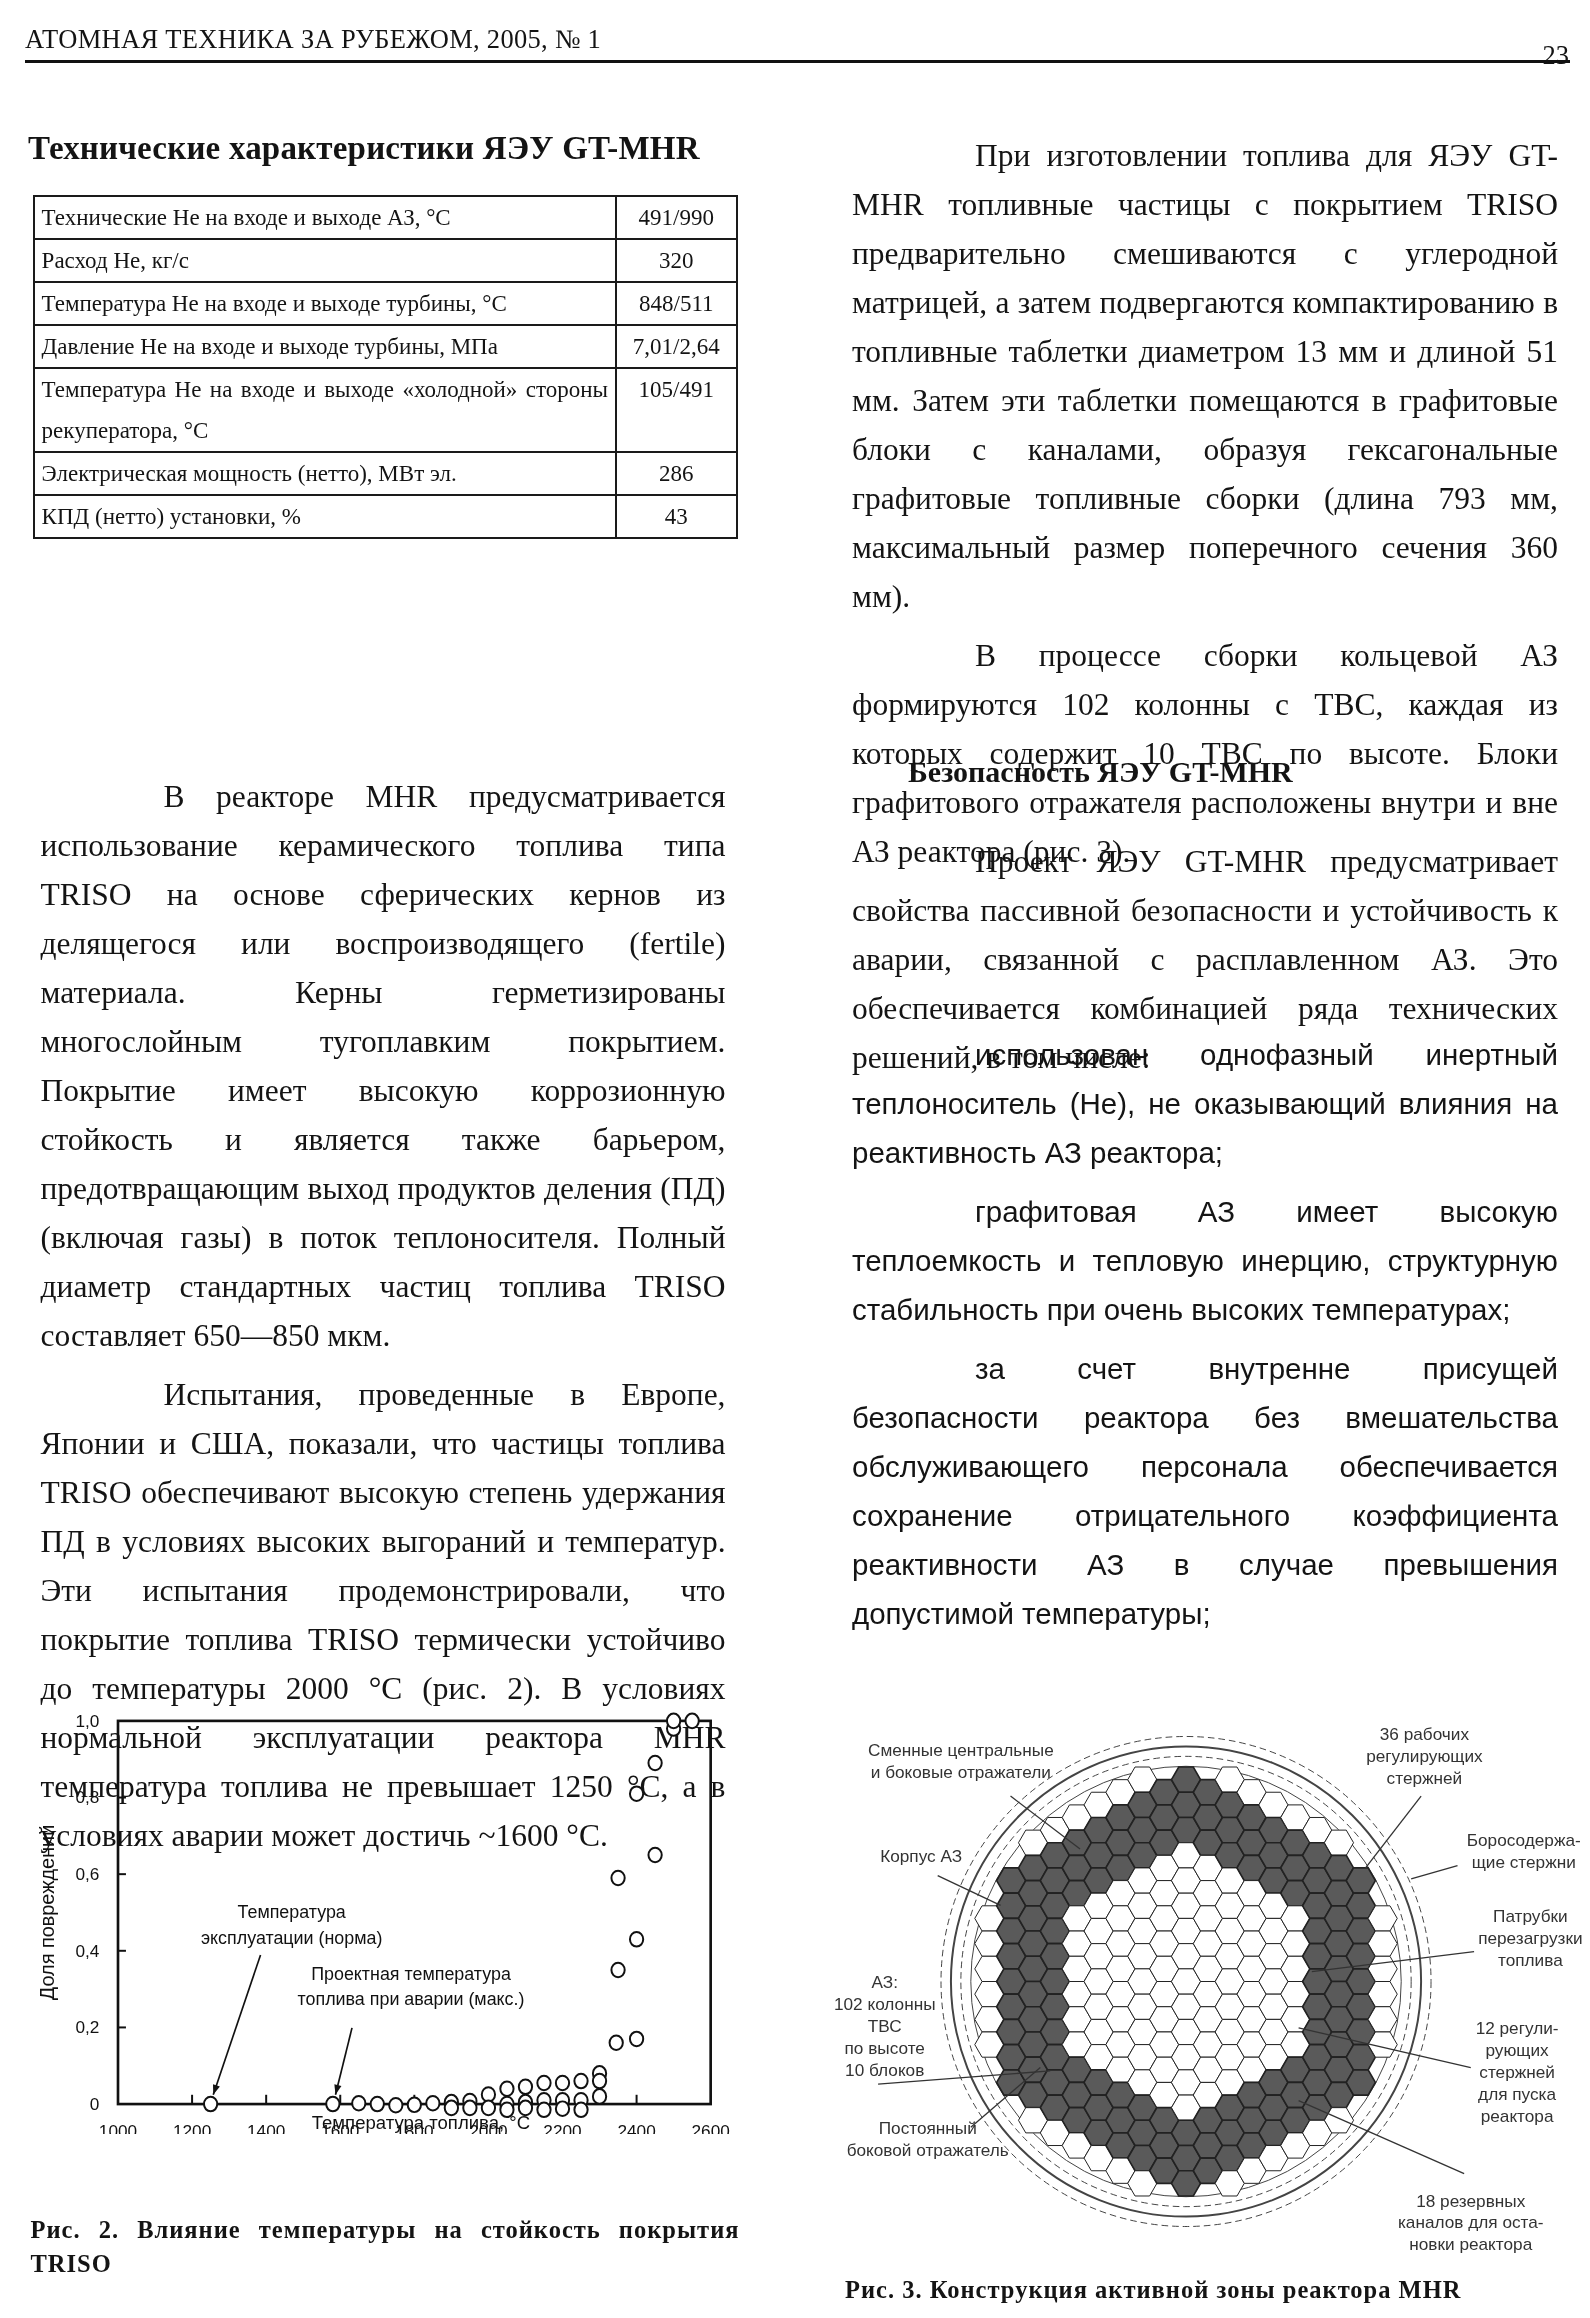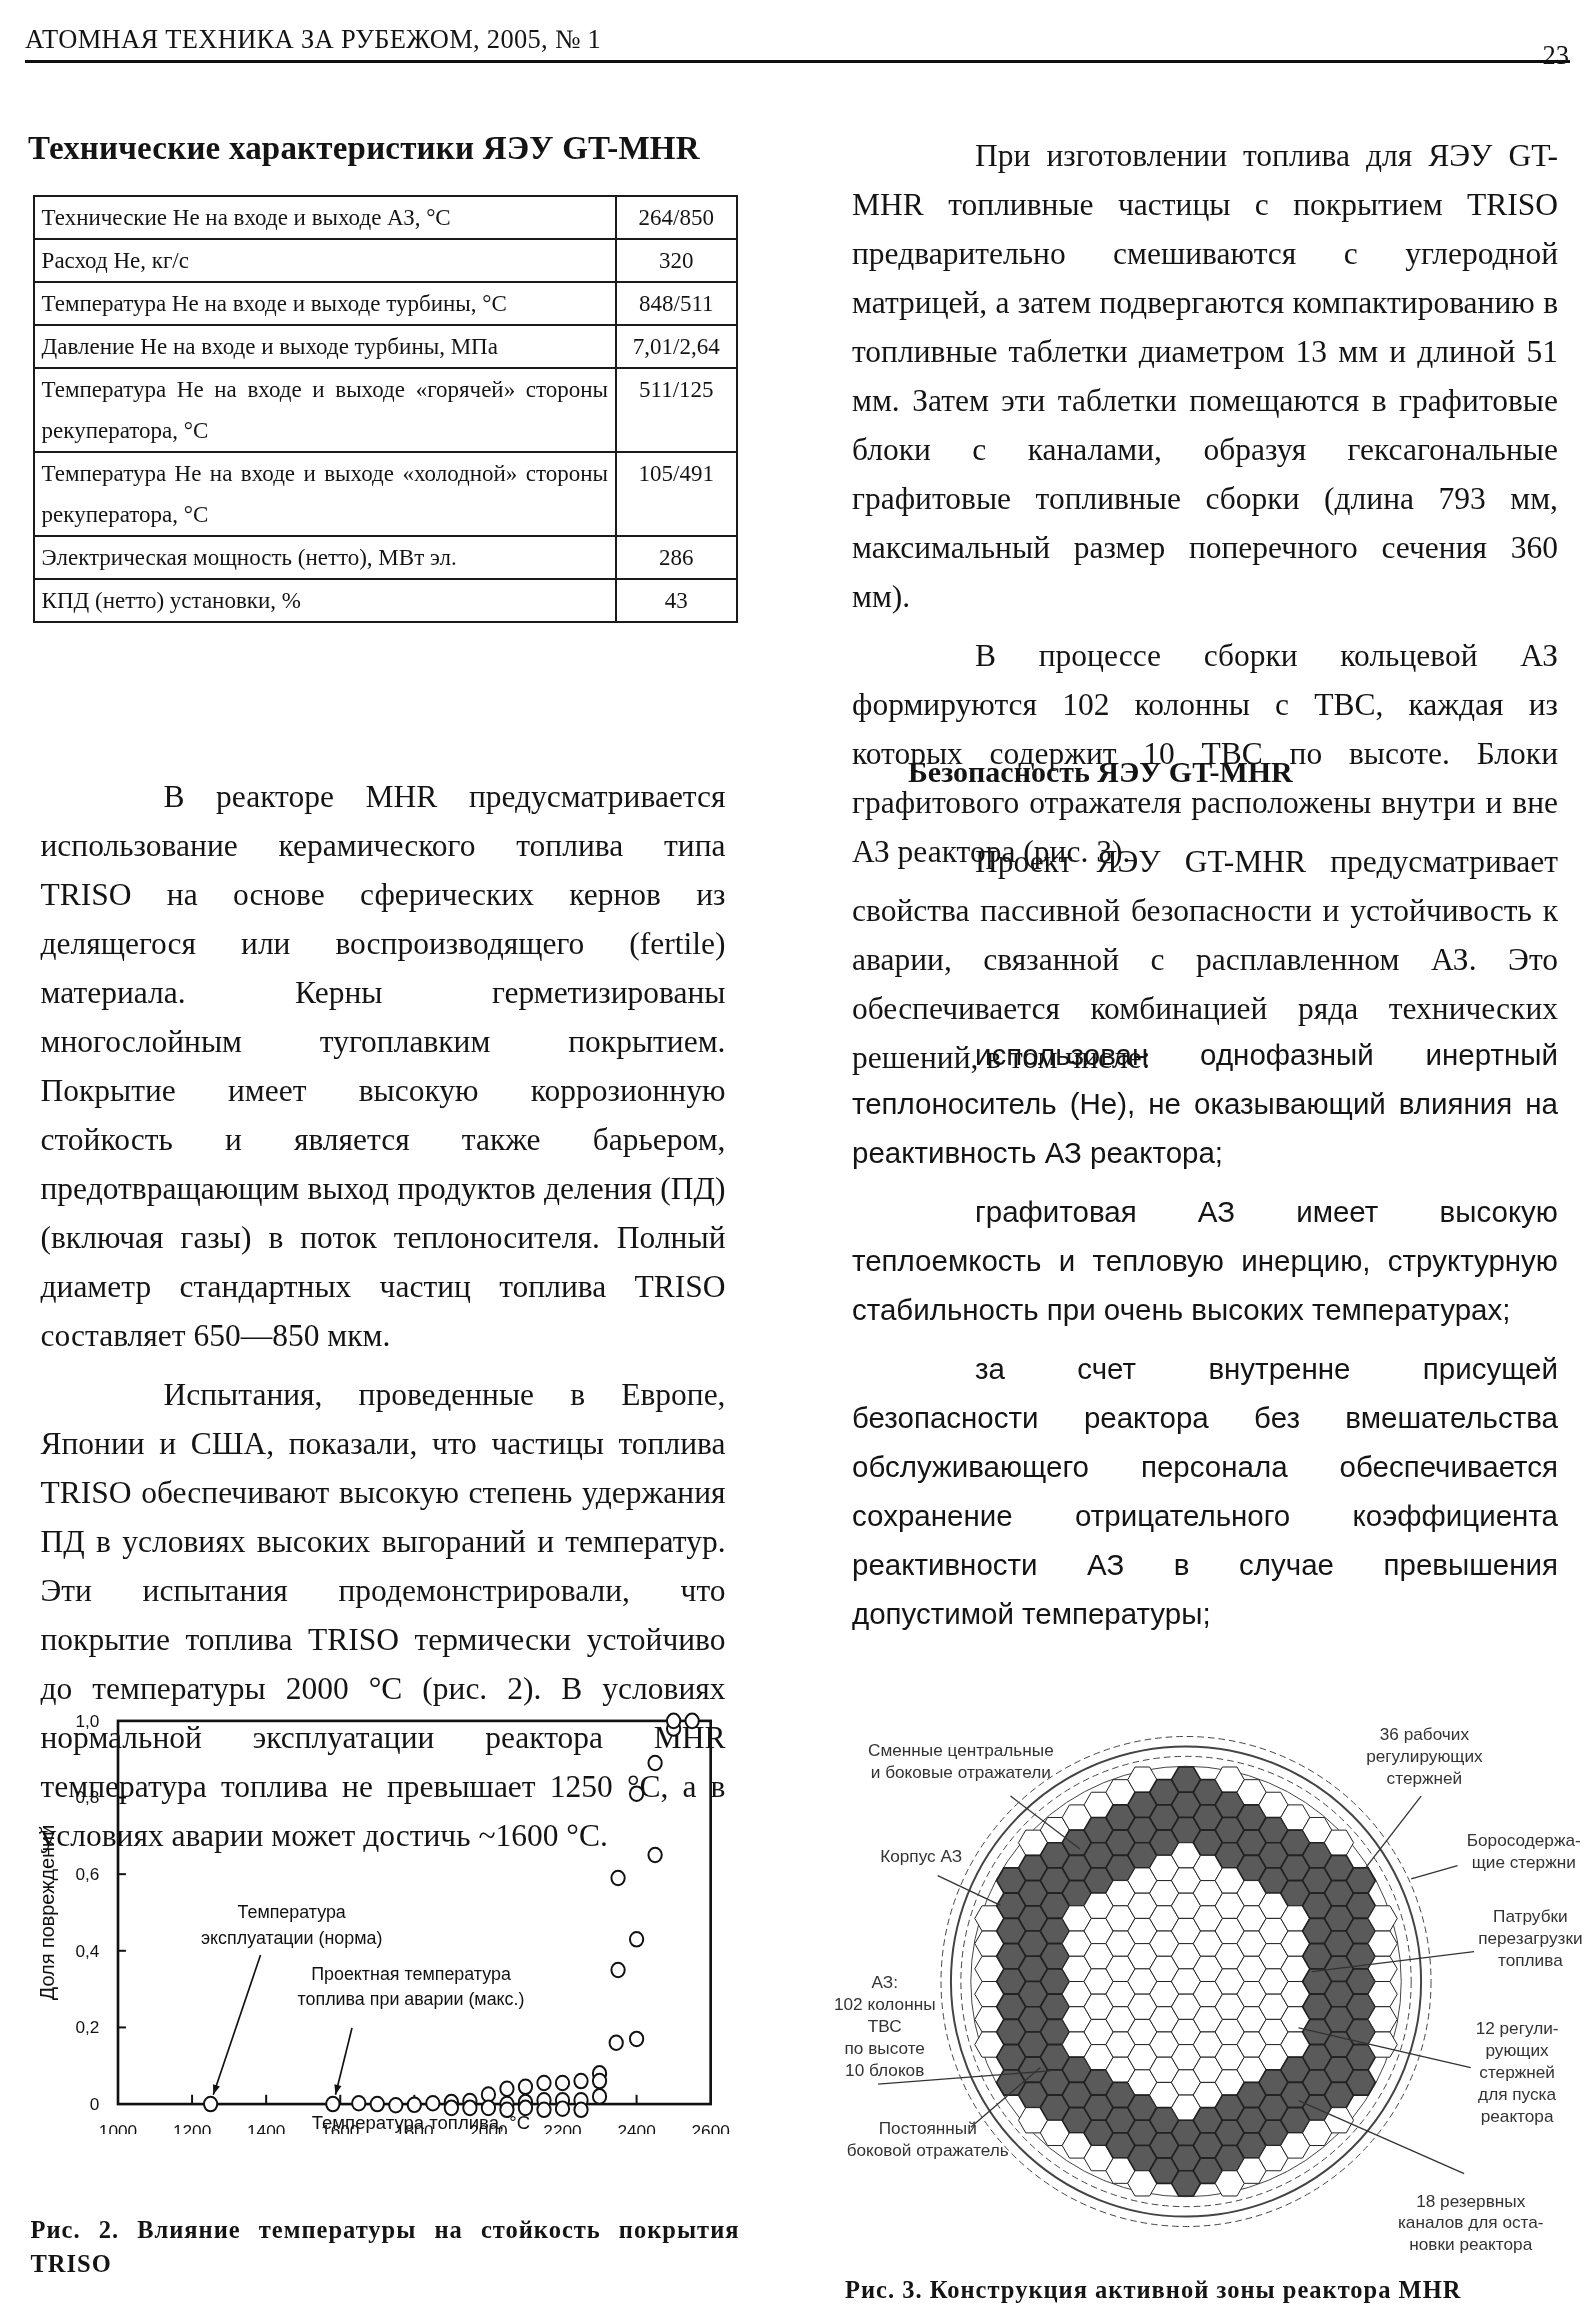--- a/index.html
+++ b/index.html
@@ -52,37 +52,33 @@
   <span class="jt">АТОМНАЯ ТЕХНИКА ЗА РУБЕЖОМ, 2005, № 1</span>
   <span class="pg">23</span>
 </div>
 <div class="abs run-rule"></div>
 
 <div class="abs tbl-title">Технические характеристики ЯЭУ GT-MHR</div>
 <table class="specs">
   <tbody id="specs-body">
       <tr>
         <td class="p">Технические He на входе и выходе АЗ, °C</td>
-        <td class="v">264/850</td>
+        <td class="v">491/990</td>
       </tr>
       <tr>
         <td class="p">Расход He, кг/с</td>
         <td class="v">320</td>
       </tr>
       <tr>
         <td class="p">Температура He на входе и выходе турбины, °C</td>
         <td class="v">848/511</td>
       </tr>
       <tr>
         <td class="p">Давление He на входе и выходе турбины, МПа</td>
         <td class="v">7,01/2,64</td>
-      </tr>
-      <tr>
-        <td class="p">Температура He на входе и выходе «горячей» стороны рекуператора, °C</td>
-        <td class="v">511/125</td>
       </tr>
       <tr>
         <td class="p">Температура He на входе и выходе «холодной» стороны рекуператора, °C</td>
         <td class="v">105/491</td>
       </tr>
       <tr>
         <td class="p">Электрическая мощность (нетто), МВт эл.</td>
         <td class="v">286</td>
       </tr>
       <tr>

